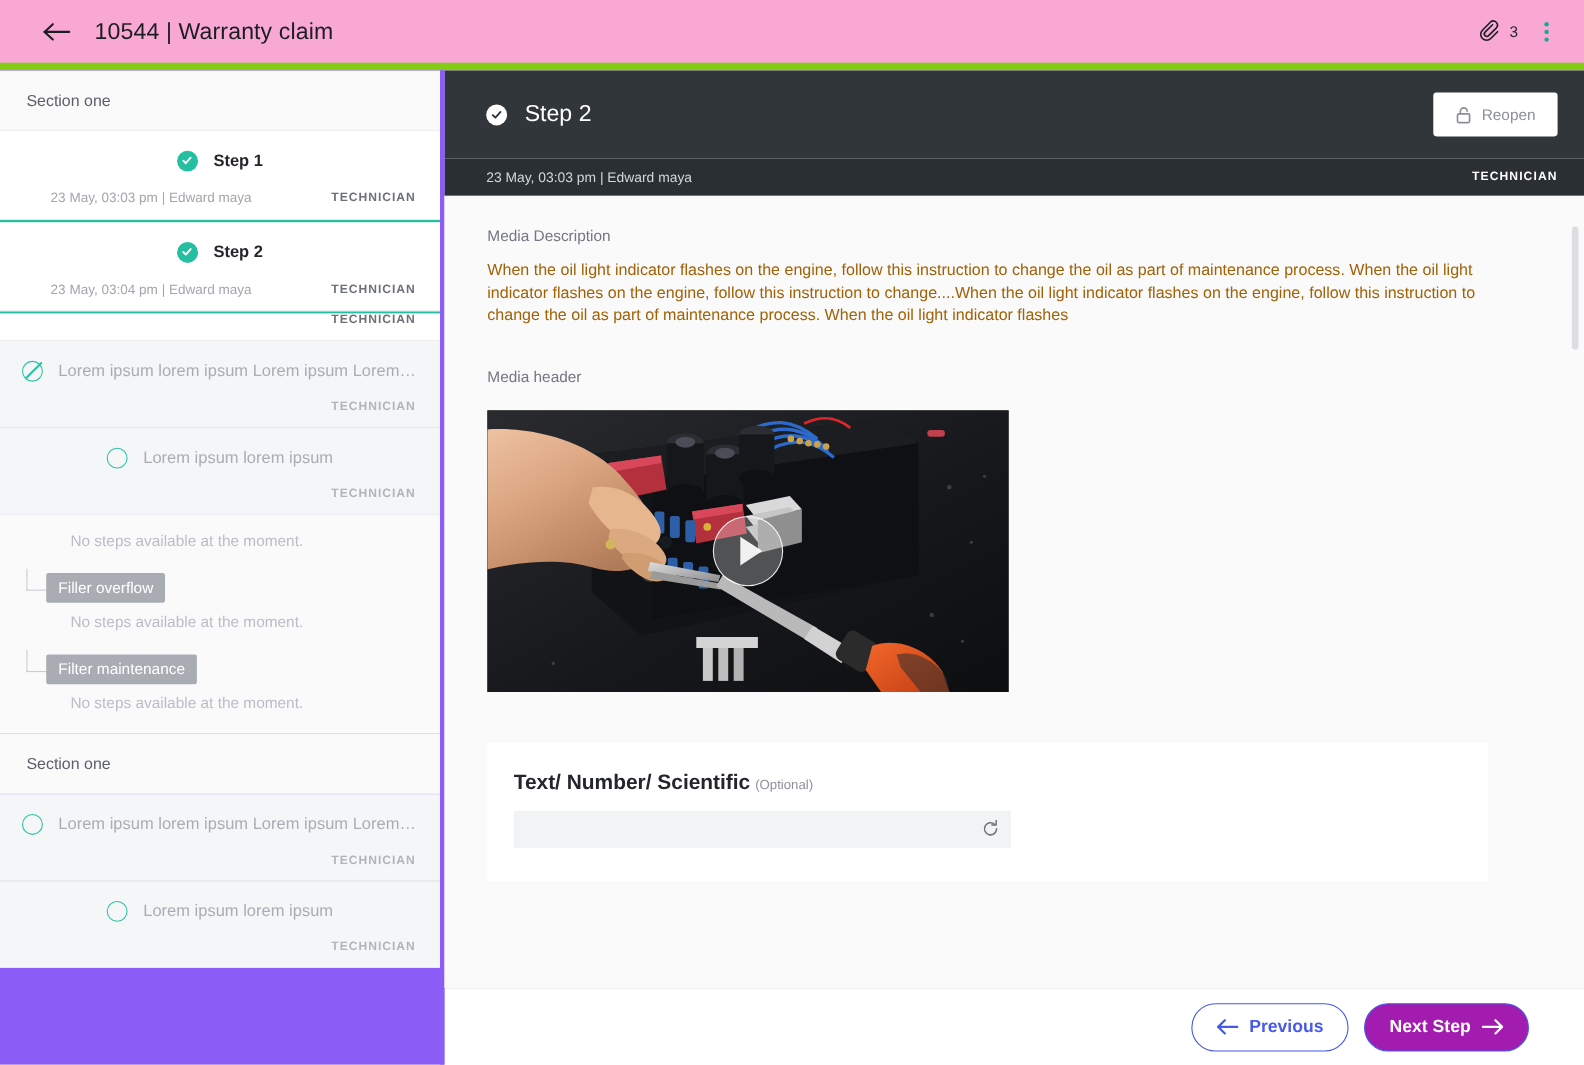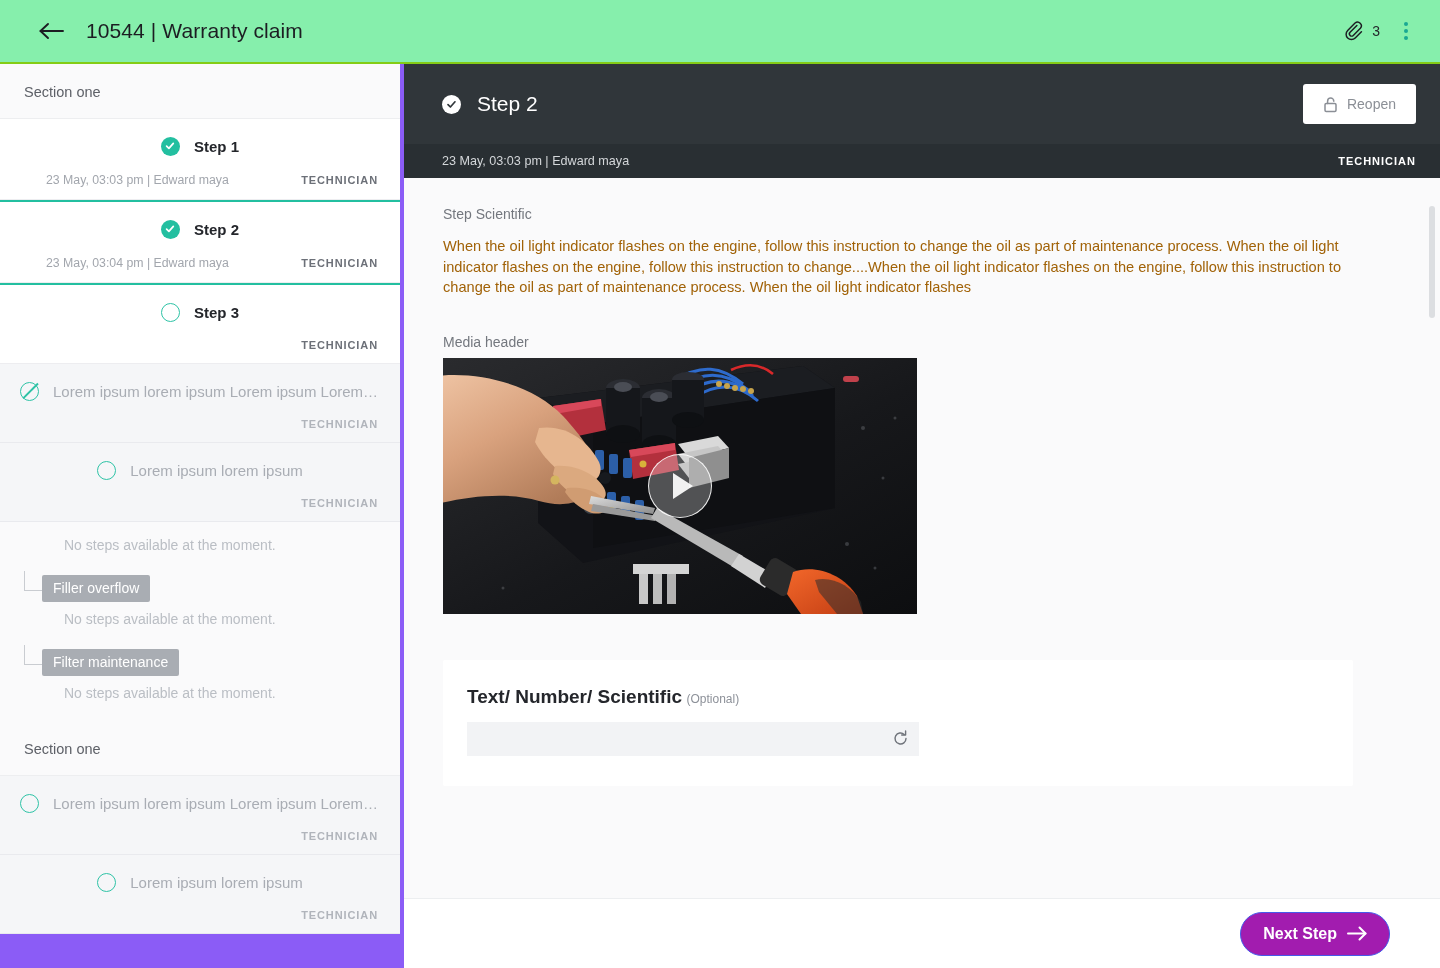--- a/index.html
+++ b/index.html
@@ -7,24 +7,24 @@
     width: 1440px; height: 968px;
     font-family: "Liberation Sans", sans-serif;
     background: #ffffff;
     overflow: hidden;
   }
   .app { width: 1440px; height: 968px; display: flex; flex-direction: column; }
 
   
   .topbar {
     height: 64px; min-height: 64px;
-    background: #86efac;
+    background: #f9a8d4;
     display: flex; align-items: center;
     padding: 0 24px 0 34px;
-    border-bottom: 2px solid #84cc16;
+    border-bottom: 7px solid #84cc16;
   }
   .back-arrow {
     width: 34px; height: 34px;
     display: flex; align-items: center; justify-content: center;
     cursor: pointer; color: #1c1d22;
   }
   .page-title {
     font-size: 21px; color: #1c1d22; margin-left: 18px;
     letter-spacing: 0.1px; font-weight: 400; white-space: nowrap;
   }
@@ -123,21 +123,21 @@
     padding: 0 24px 0 38px;
   }
   .sub-left { color: #d4d7da; font-size: 12.6px; }
   .sub-right { color: #ffffff; font-size: 11px; letter-spacing: 1px; font-weight: 700; }
 
   .content-scroll { flex: 1; overflow: hidden; position: relative; padding: 0 0 0 0; background:#fafafb; }
   .content-pad { padding: 28px 40px 0 39px; }
 
   .field-label { font-size: 14px; color: #73777e; margin-bottom: 14px; }
   .desc-text { font-size: 14.6px; line-height: 20.5px; color: #a16207; max-width: 910px; }
-  .media-label { font-size: 14px; color: #73777e; margin: 36px 0 8px 0; }
+  .media-label { font-size: 14px; color: #73777e; margin: 36px 0 23px 0; }
 
   .video {
     width: 474px; height: 256px; position: relative;
     overflow: hidden; cursor: pointer; background: #17181a;
   }
   .video-img { position: absolute; inset: 0; }
   .play-btn {
     position: absolute; left: 50%; top: 50%; transform: translate(-50%, -50%);
     width: 64px; height: 64px; border-radius: 50%;
     background: rgba(255,255,255,0.28); border: 1.5px solid rgba(255,255,255,0.9);
@@ -245,24 +245,20 @@
                 </svg>
               </span>
               <span class="step-label">Step 2</span>
             </div>
             <div class="step-meta">
               <span class="meta-left">23 May, 03:04 pm | Edward maya</span>
               <span class="meta-role">TECHNICIAN</span>
             </div>
           </div>
           <div class="step-row">
-            <div class="step-main">
-              <span class="circ open"></span>
-              <span class="step-label">Step 3</span>
-            </div>
             <div class="step-meta">
               <span class="meta-left"></span>
               <span class="meta-role">TECHNICIAN</span>
             </div>
           </div>
           <div class="step-row muted">
             <div class="step-main">
               <span class="circ skip"></span>
               <span class="step-label dim">Lorem ipsum lorem ipsum Lorem ipsum Lorem ipsum lor...</span>
             </div>
@@ -342,21 +338,21 @@
         </button>
       </div>
 
       <div class="step-subheader">
         <span class="sub-left">23 May, 03:03 pm | Edward maya</span>
         <span class="sub-right">TECHNICIAN</span>
       </div>
 
       <div class="content-scroll">
         <div class="content-pad">
-          <div class="field-label">Step Scientific</div>
+          <div class="field-label">Media Description</div>
           <div class="desc-text">When the oil light indicator flashes on the engine, follow this instruction to change the oil as part of maintenance process. When the oil light indicator flashes on the engine, follow this instruction to change....When the oil light indicator flashes on the engine, follow this instruction to change the oil as part of maintenance process. When the oil light indicator flashes</div>
 
           <div class="media-label">Media header</div>
 
           <div class="video">
             <svg class="video-img" width="474" height="256" viewBox="0 0 474 256" preserveAspectRatio="none">
               <defs>
                 <linearGradient id="bgG" x1="0" y1="0" x2="1" y2="1">
                   <stop offset="0%" stop-color="#2a2b2e"></stop>
                     <stop offset="55%" stop-color="#17181b"></stop>
@@ -497,20 +493,27 @@
                 </svg>
               </span>
             </div>
           </div>
         </div>
         <div class="scroll-track"></div>
         <div class="scroll-thumb"></div>
       </div>
 
       <div class="footer">
+        <button class="btn btn-prev">
+          <svg width="20" height="15" viewBox="0 0 20 15">
+            <path d="M7.5 1.5 L1.5 7.5 L7.5 13.5" fill="none" stroke="#4659ea" stroke-width="2" stroke-linecap="round" stroke-linejoin="round"></path>
+            <path d="M1.5 7.5 L19 7.5" fill="none" stroke="#4659ea" stroke-width="2" stroke-linecap="round"></path>
+          </svg>
+          <span>Previous</span>
+        </button>
         <button class="btn btn-next">
           <span>Next Step</span>
           <svg width="20" height="15" viewBox="0 0 20 15">
             <path d="M12.5 1.5 L18.5 7.5 L12.5 13.5" fill="none" stroke="#ffffff" stroke-width="2" stroke-linecap="round" stroke-linejoin="round"></path>
             <path d="M18.5 7.5 L1 7.5" fill="none" stroke="#ffffff" stroke-width="2" stroke-linecap="round"></path>
           </svg>
         </button>
       </div>
 
     </div>

